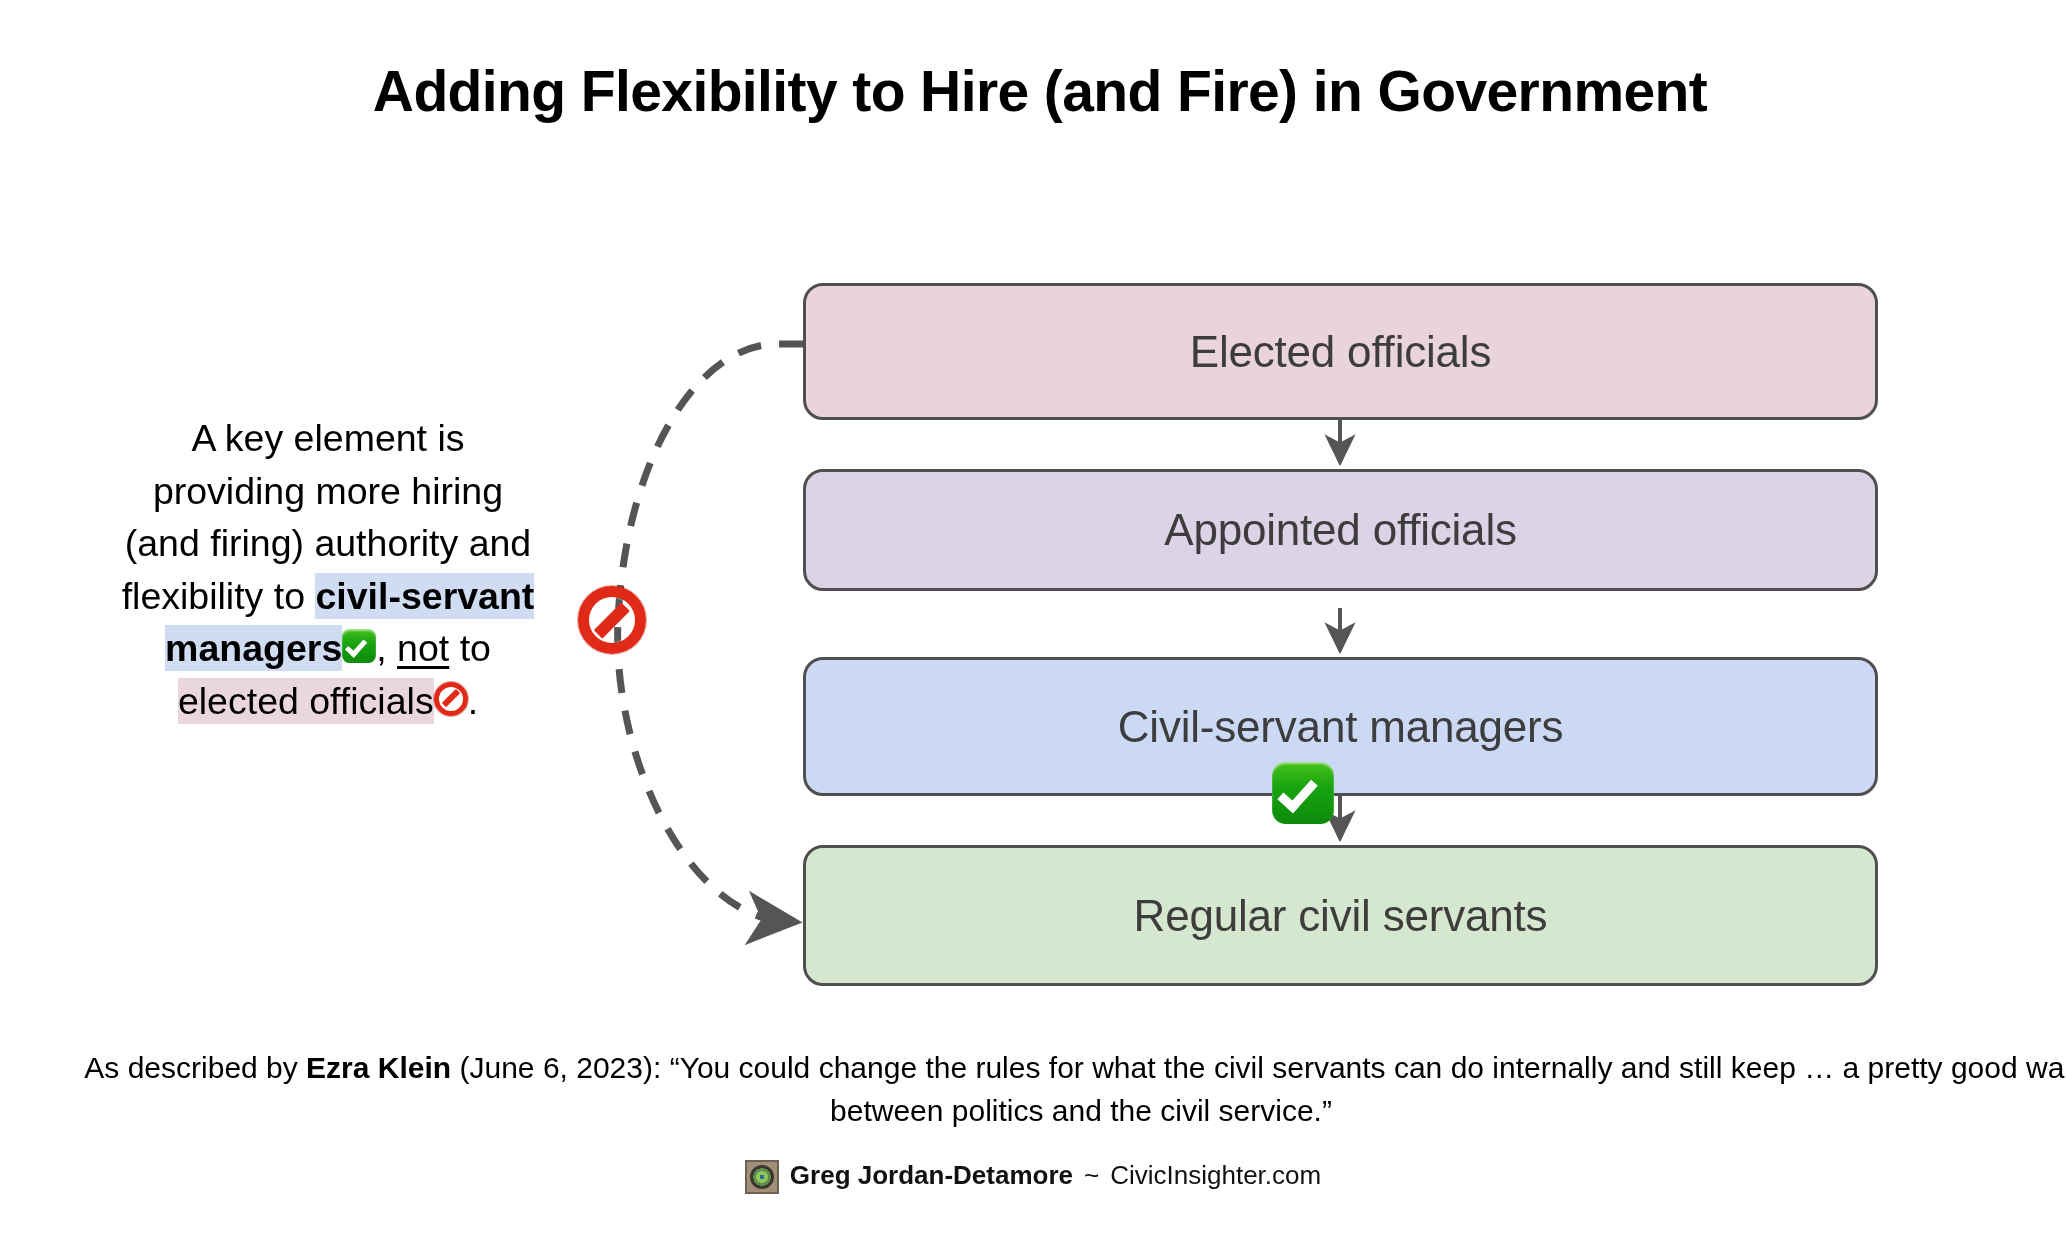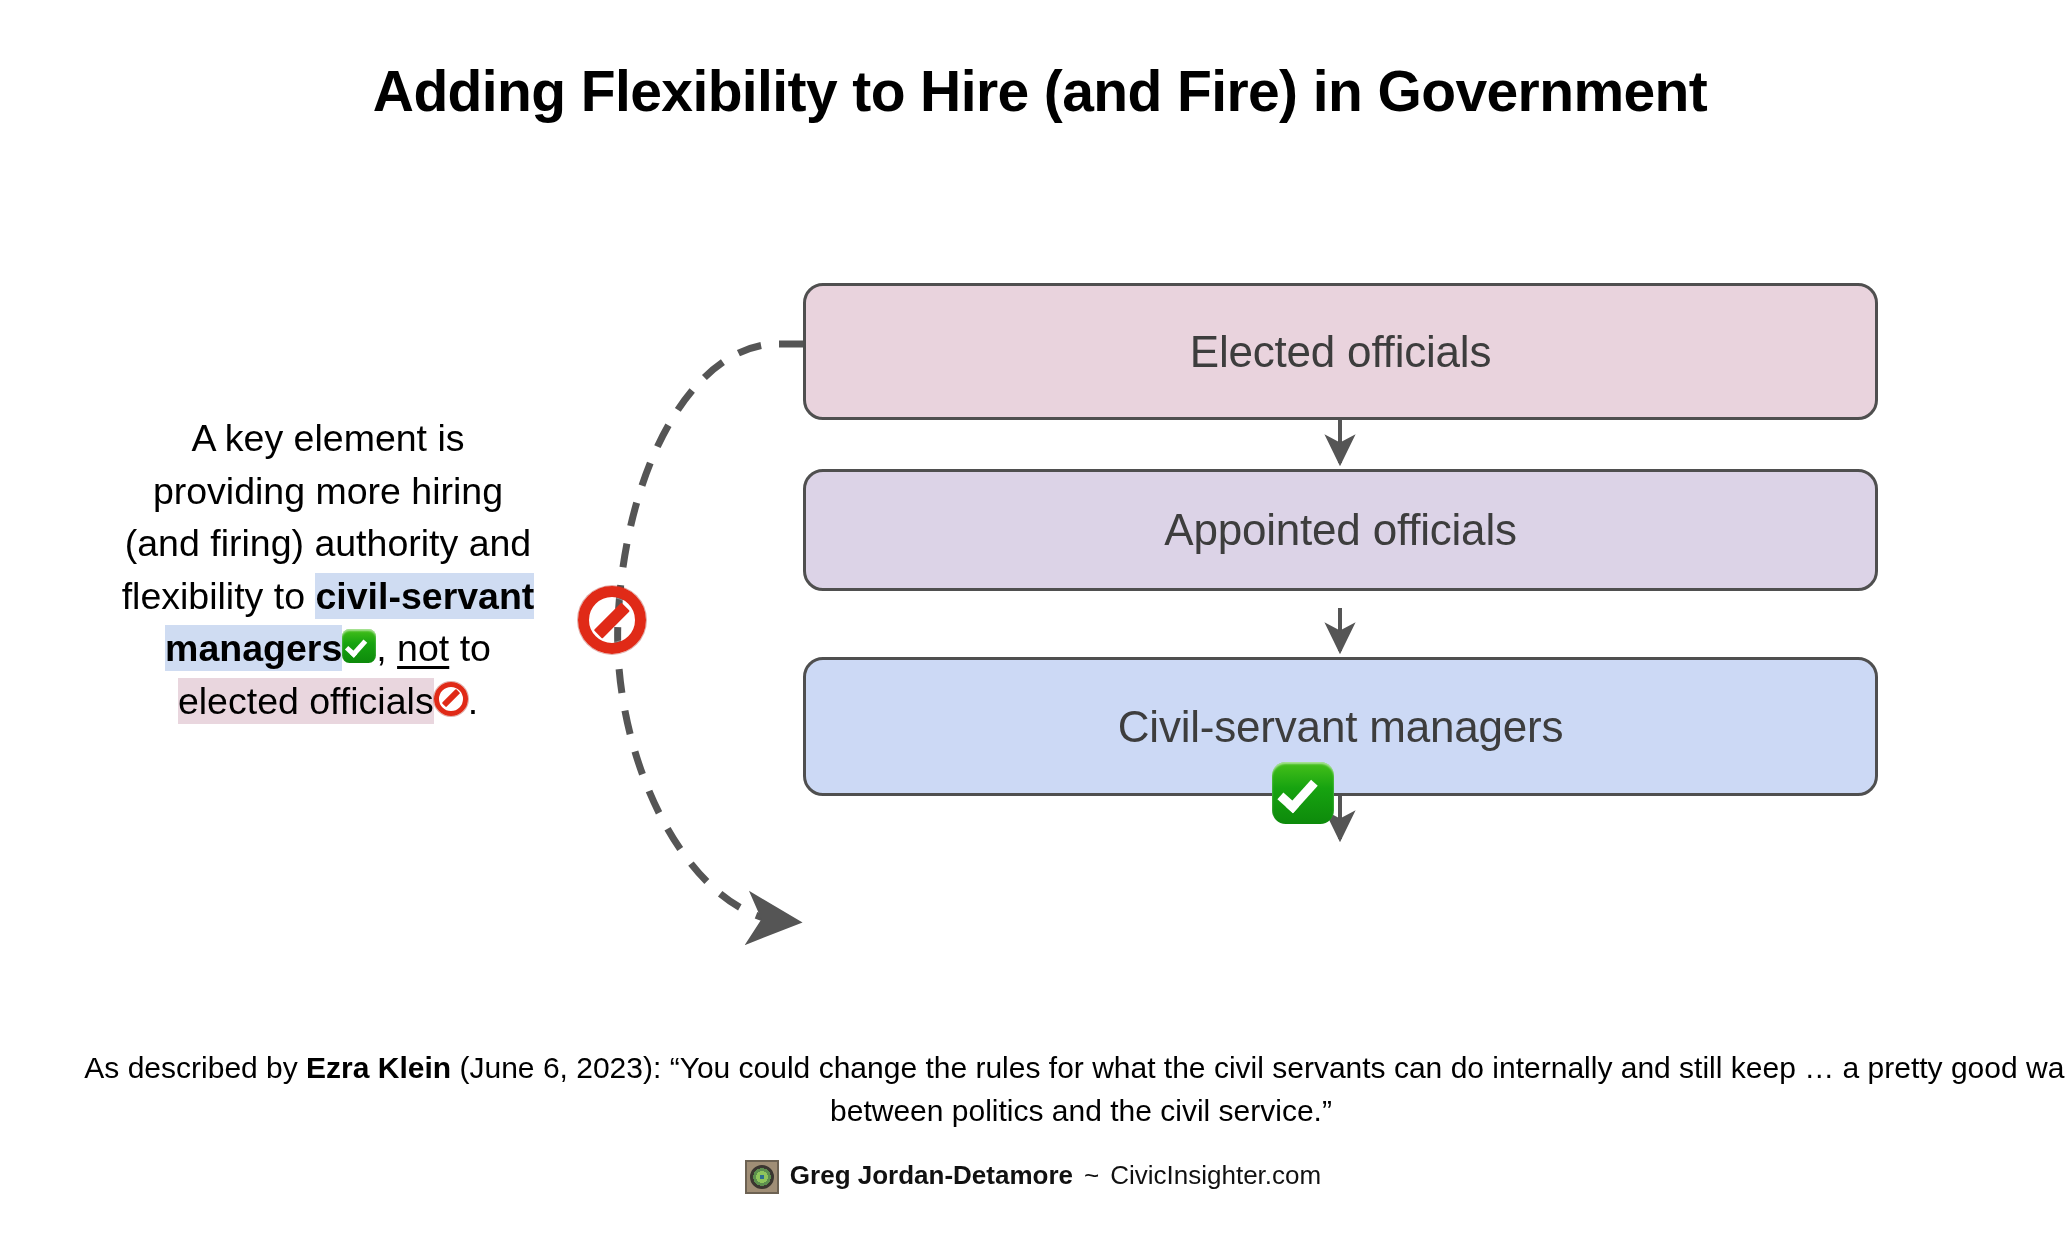--- a/index.html
+++ b/index.html
@@ -239,20 +239,23 @@
   </div>
 
   <div class="node" id="node-appointed">
     <span>Appointed officials</span>
   </div>
 
   <div class="node" id="node-managers">
     <span>Civil-servant managers</span>
   </div>
 
+  <div class="node" id="node-regular">
+    <span>Regular civil servants</span>
+  </div>
 
   <span class="ico-check node-check">
       <i></i>
     </span>
   <span class="ico-ban ban-on-curve">
       <i></i>
     </span>
 </div>
 
 <div class="caption">

